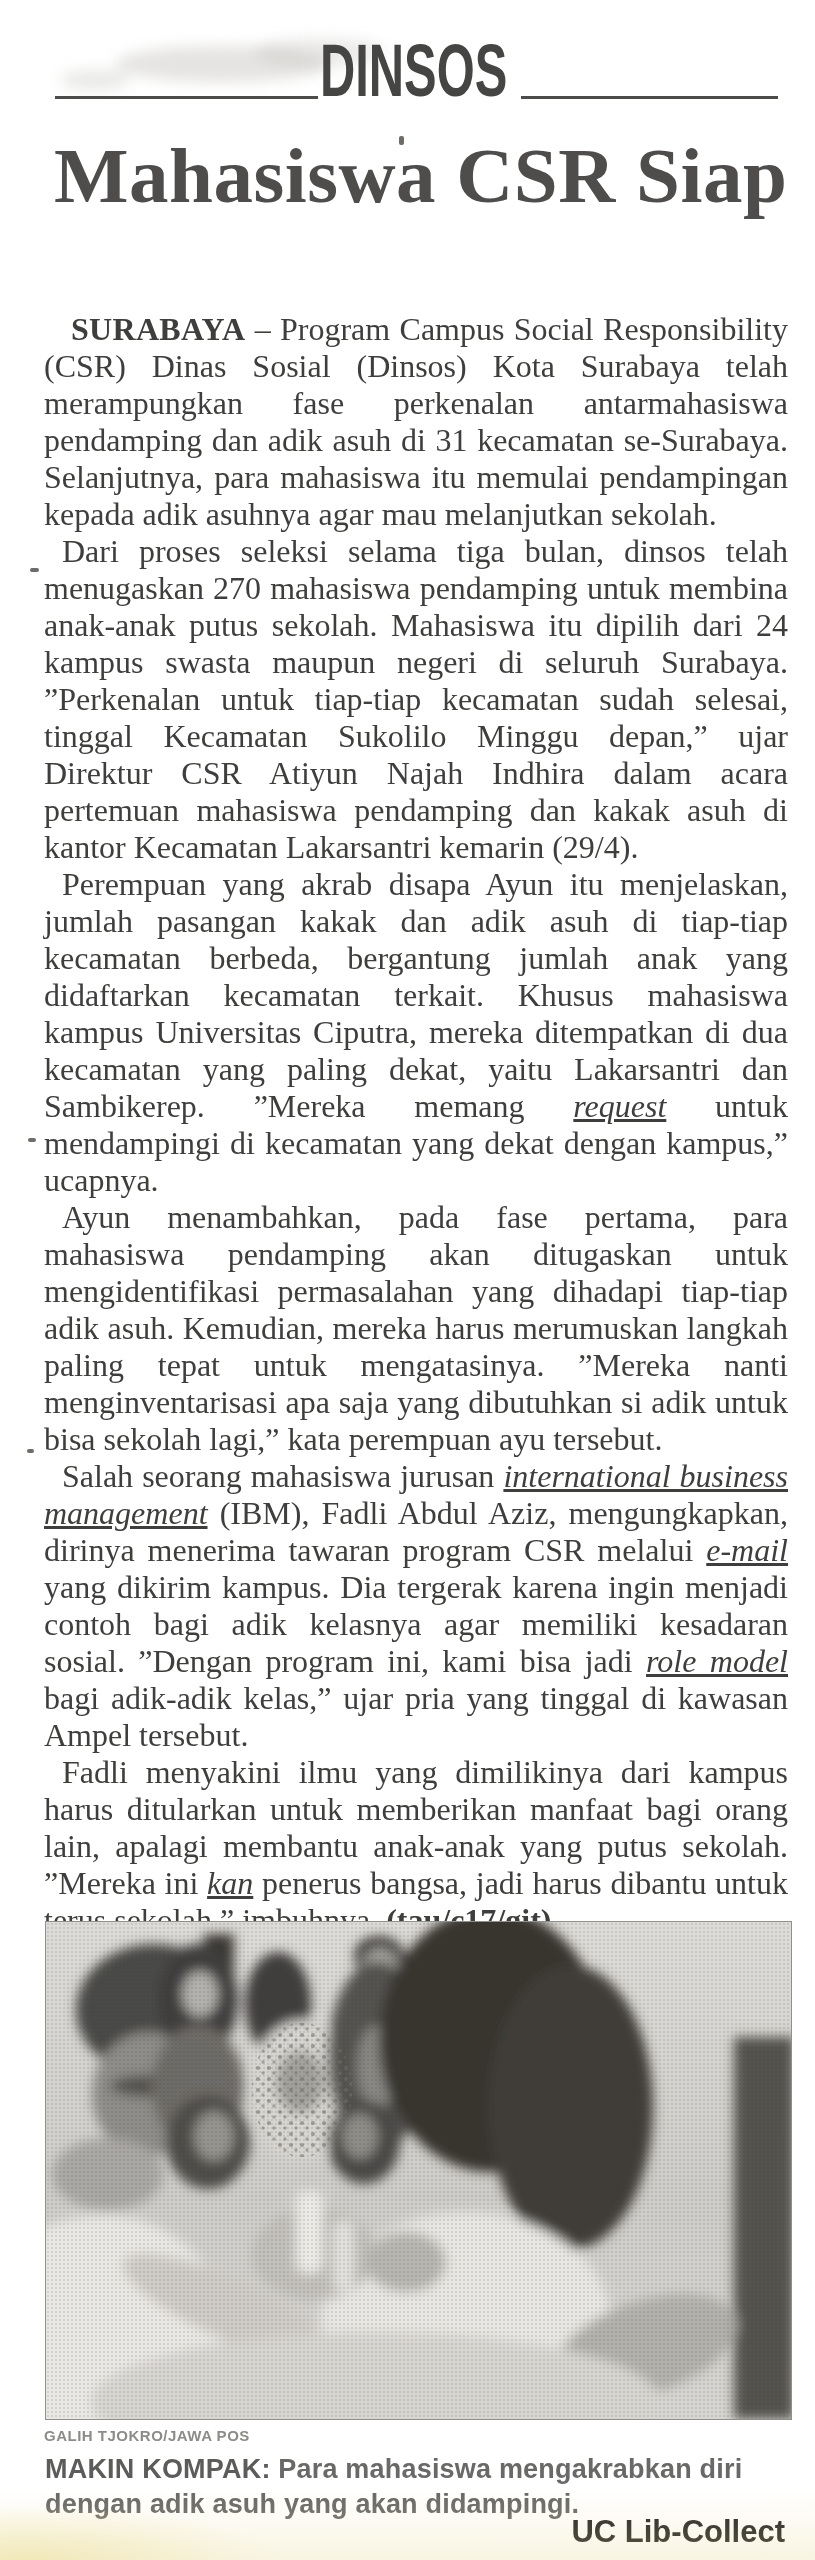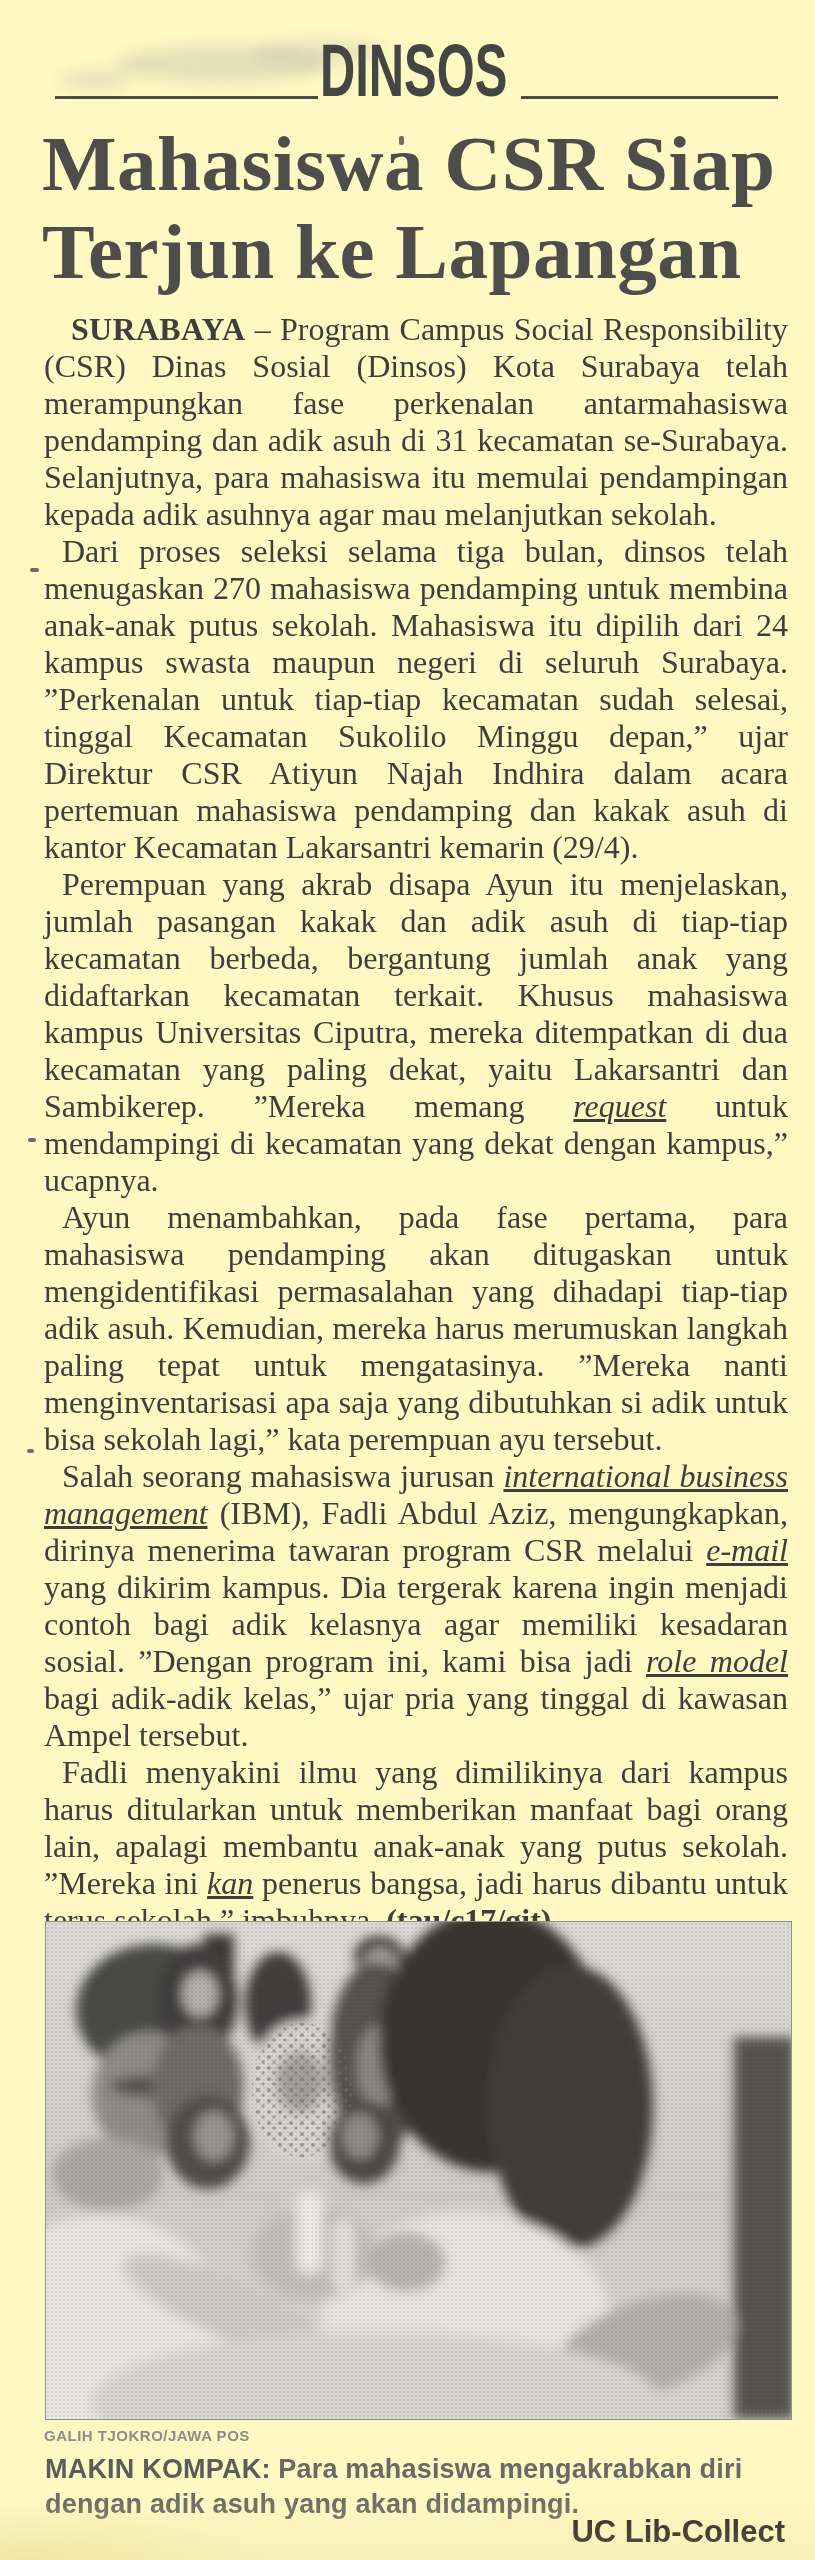--- a/index.html
+++ b/index.html
@@ -1,20 +1,20 @@
 <!DOCTYPE html>
 <html><head>
 <meta charset="utf-8">
 <style>
   html,body{margin:0;padding:0;background:#888;}
   .page{
     position:relative;
     width:815px;height:2560px;
     margin:0 auto;
-    background:#fef9c3;
+    background:#ffffff;
     overflow:hidden;
     font-family:"Liberation Serif", serif;
   }
   
   .smudge{position:absolute;border-radius:50%;filter:blur(7px);pointer-events:none;}
   .smudge.a{left:115px;top:46px;width:215px;height:36px;background:rgba(168,166,158,.30);}
   .smudge.b{left:255px;top:38px;width:130px;height:28px;background:rgba(168,166,158,.22);}
   .smudge.c{left:60px;top:70px;width:70px;height:20px;background:rgba(168,166,158,.25);}
   .speck{position:absolute;background:#6f6b66;border-radius:2px;pointer-events:none;}
   
@@ -98,23 +98,22 @@
   <div class="smudge c"></div>
   <div class="speck" style="left:399px;top:136px;width:5px;height:9px;"></div>
   <div class="speck" style="left:30px;top:568px;width:9px;height:4px;"></div>
   <div class="speck" style="left:28px;top:1138px;width:8px;height:4px;"></div>
   <div class="speck" style="left:27px;top:1449px;width:7px;height:4px;"></div>
 
   <div class="rule left"></div>
   <div class="section-title">DINSOS</div>
   <div class="rule right"></div>
 
-  <h1 class="headline" style="margin:4px;">
+  <h1 class="headline" style="margin:16px;">
     <span class="hl-line">Mahasiswa CSR Siap</span>
-    <span class="hl-line">Terjun ke Lapangan</span>
   </h1>
 
   <div class="article-body">
       <p class="first"><span class="seg-bold">SURABAYA</span><span> – Program Campus Social Responsibility (CSR) Dinas Sosial (Dinsos) Kota Surabaya telah merampungkan fase perkenalan antarmahasiswa pendamping dan adik asuh di 31 kecamatan se-Surabaya. Selanjutnya, para mahasiswa itu memulai pendampingan kepada adik asuhnya agar mau melanjutkan sekolah.</span></p>
       <p><span>Dari proses seleksi selama tiga bulan, dinsos telah menugaskan 270 mahasiswa pendamping untuk membina anak-anak putus sekolah. Mahasiswa itu dipilih dari 24 kampus swasta maupun negeri di seluruh Surabaya. ”Perkenalan untuk tiap-tiap kecamatan sudah selesai, tinggal Kecamatan Sukolilo Minggu depan,” ujar Direktur CSR Atiyun Najah Indhira dalam acara pertemuan mahasiswa pendamping dan kakak asuh di kantor Kecamatan Lakarsantri kemarin (29/4).</span></p>
       <p><span>Perempuan yang akrab disapa Ayun itu menjelaskan, jumlah pasangan kakak dan adik asuh di tiap-tiap kecamatan berbeda, bergantung jumlah anak yang didaftarkan kecamatan terkait. Khusus mahasiswa kampus Universitas Ciputra, mereka ditempatkan di dua kecamatan yang paling dekat, yaitu Lakarsantri dan Sambikerep. ”Mereka memang </span><span class="seg-italic">request</span><span> untuk mendampingi di kecamatan yang dekat dengan kampus,” ucapnya.</span></p>
       <p><span>Ayun menambahkan, pada fase pertama, para mahasiswa pendamping akan ditugaskan untuk mengidentifikasi permasalahan yang dihadapi tiap-tiap adik asuh. Kemudian, mereka harus merumuskan langkah paling tepat untuk mengatasinya. ”Mereka nanti menginventarisasi apa saja yang dibutuhkan si adik untuk bisa sekolah lagi,” kata perempuan ayu tersebut.</span></p>
       <p><span>Salah seorang mahasiswa jurusan </span><span class="seg-italic">international business management</span><span> (IBM), Fadli Abdul Aziz, mengungkapkan, dirinya menerima tawaran program CSR melalui </span><span class="seg-italic">e-mail</span><span> yang dikirim kampus. Dia tergerak karena ingin menjadi contoh bagi adik kelasnya agar memiliki kesadaran sosial. ”Dengan program ini, kami bisa jadi </span><span class="seg-italic">role model</span><span> bagi adik-adik kelas,” ujar pria yang tinggal di kawasan Ampel tersebut.</span></p>
       <p><span>Fadli menyakini ilmu yang dimilikinya dari kampus harus ditularkan untuk memberikan manfaat bagi orang lain, apalagi membantu anak-anak yang putus sekolah. ”Mereka ini </span><span class="seg-italic">kan</span><span> penerus bangsa, jadi harus dibantu untuk terus sekolah,” imbuhnya. </span><span class="seg-bold">(tau/c17/git)</span></p>
     </div>

